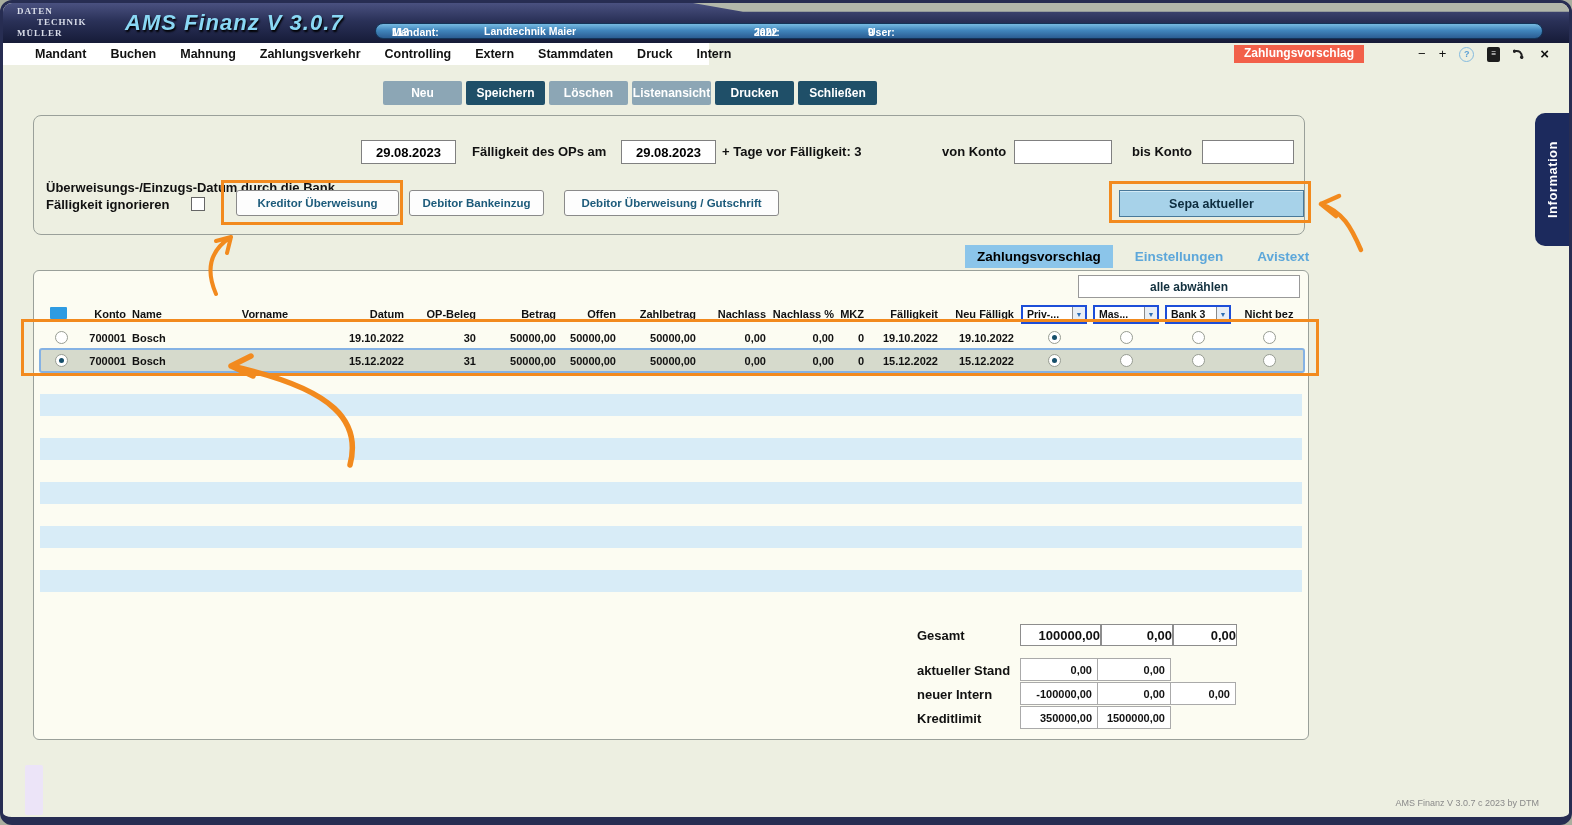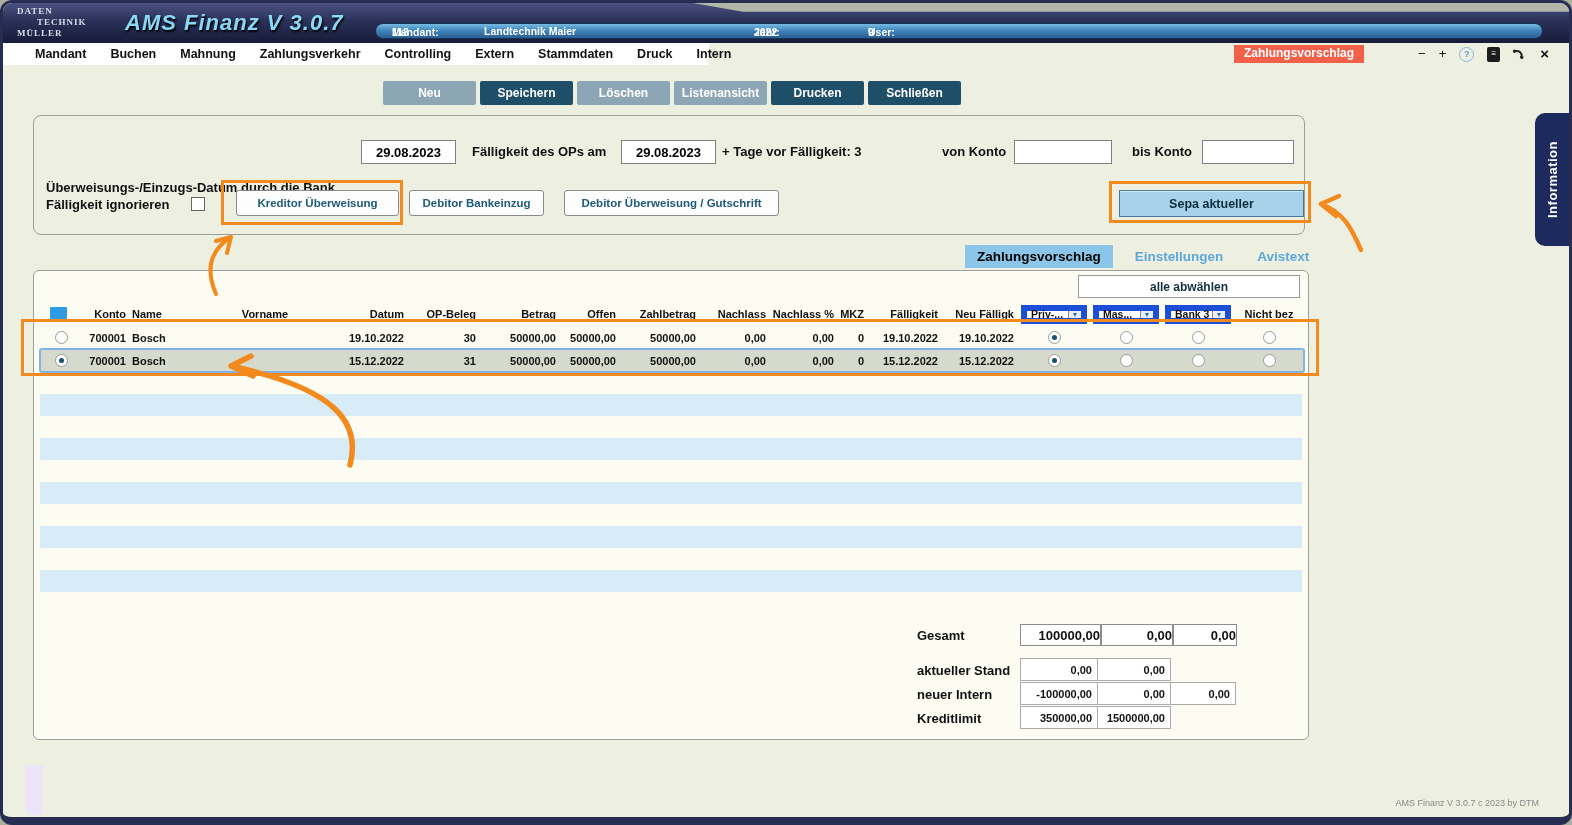--- a/index.html
+++ b/index.html
@@ -33,21 +33,21 @@
     color:#fff;font-size:12px;font-weight:bold;background:#f2604a;}
   .winicons{position:absolute;top:41px;right:20px;display:flex;gap:13px;align-items:center;height:20px;font-size:13px;}
   .wi{cursor:default;line-height:16px;}
   .wi-help{width:15px;height:15px;border:1.5px solid #85bbdf;border-radius:50%;color:#5b9fd4;
     font-size:9px;font-weight:bold;display:flex;align-items:center;justify-content:center;}
   .wi-calc{width:13px;height:15px;background:#1d1d1d;border-radius:2px;color:#fff;font-size:8px;
     display:flex;align-items:center;justify-content:center;}
   .wi-close{font-size:15px;font-weight:bold;}
   
   .toolbar{position:absolute;top:78px;left:380px;display:flex;gap:4px;}
-  .tb-btn{width:93px;height:24px;color:#fff;font-size:12px;font-weight:bold;border-radius:2px;
+  .tb-btn{width:79px;height:24px;color:#fff;font-size:12px;font-weight:bold;border-radius:2px;
     display:flex;align-items:center;justify-content:center;cursor:default;}
   .tb-btn.light{background:#8ca6b5;}
   .tb-btn.dark{background:#1f4f68;}
   
   .filter-panel{position:absolute;left:30px;top:112px;width:1272px;height:120px;
     border:1px solid #9aa09a;border-radius:8px;}
   .flabel{position:absolute;font-size:13px;font-weight:bold;white-space:nowrap;}
   .finput{position:absolute;height:24px;border:1px solid #808080;background:#fff;
     font-family:"Liberation Sans",sans-serif;font-size:13px;font-weight:bold;text-align:center;padding:0 4px;}
   .checkbox{position:absolute;width:14px;height:14px;border:1px solid #666;background:#fff;}
@@ -75,21 +75,21 @@
   .trow{display:grid;height:23px;align-items:center;font-size:11px;font-weight:bold;}
   .trow.selected{background:#d6dacc;outline:2px solid #85b2e4;outline-offset:-1px;border-radius:2px;}
   .cell{overflow:hidden;white-space:nowrap;}
   .radio{position:relative;display:inline-block;width:13px;height:13px;border-radius:50%;
     background:#fff;border:1px solid #979c92;vertical-align:middle;}
   .radio.checked::after{content:"";position:absolute;inset:3px;border-radius:50%;background:#17506b;}
   .folder{width:17px;height:12px;background:#2e9be2;border-radius:1px;position:relative;
     display:inline-block;margin-left:8px;}
   .folder::before{content:"";position:absolute;top:-3px;left:0;width:8px;height:3px;
     background:#2e9be2;border-radius:1px 1px 0 0;}
-  .dd{display:flex;align-items:center;border:6px solid #1d4ed8;background:#fff;height:19px;width:66px;margin:10px auto;}
+  .dd{display:flex;align-items:center;border:2px solid #1d4ed8;background:#fff;height:19px;width:66px;margin:10px auto;}
   .dd-label{flex:1;font-size:10.5px;font-weight:bold;padding-left:4px;text-align:left;overflow:hidden;}
   .dd-arrow{width:13px;align-self:stretch;border-left:1px solid #8a8a8a;background:#e8eef5;
     color:#2f6fb4;font-size:7px;display:flex;align-items:center;justify-content:center;}
   .stripes{position:absolute;left:6px;right:6px;top:101px;height:242px;
     background:repeating-linear-gradient(180deg,rgba(0,0,0,0) 0 22px,#d8ecf7 22px 44px);}
   
   .summary{position:absolute;left:883px;top:352px;font-weight:bold;}
   .sum-line{display:flex;height:24px;align-items:center;}
   .sum-label{width:103px;font-size:13px;}
   .gesamt-line .gbox{height:22px;background:#fff;border:1px solid #8d8d8d;font-size:13px;

